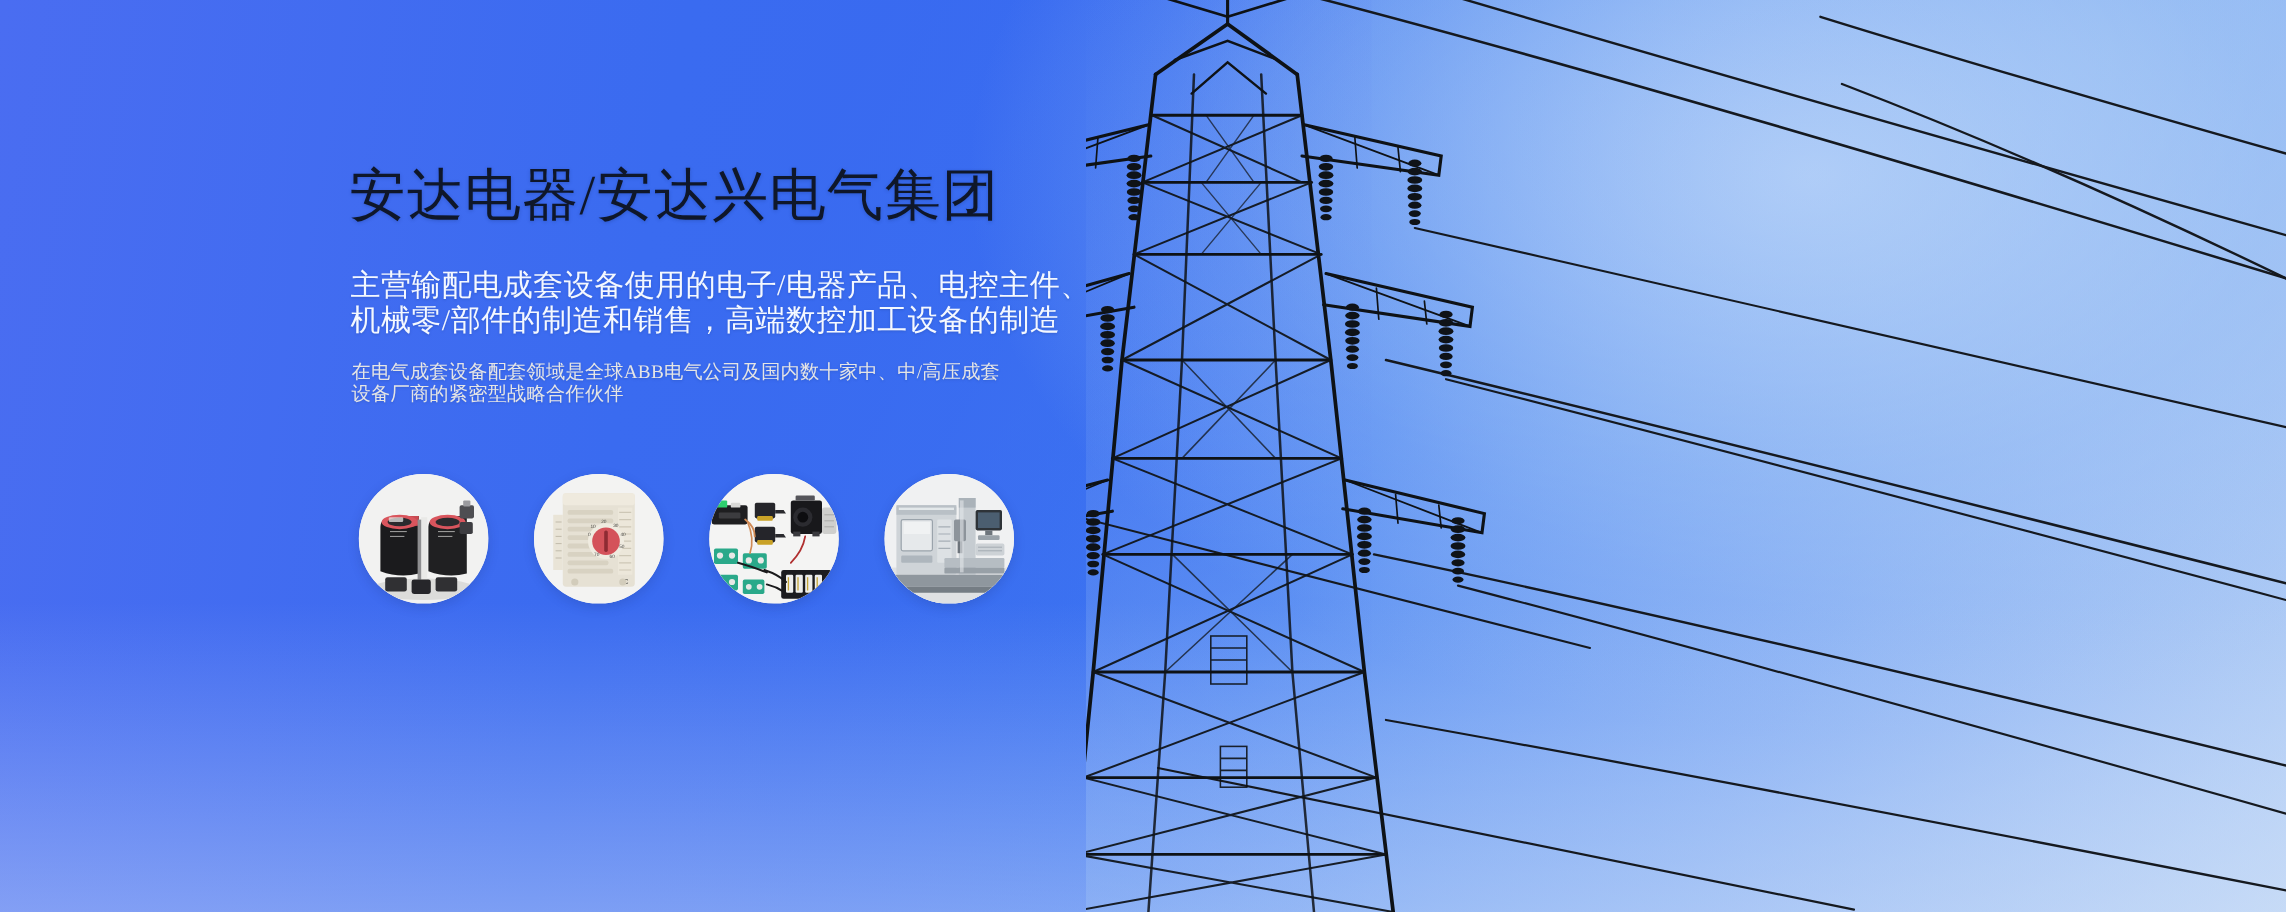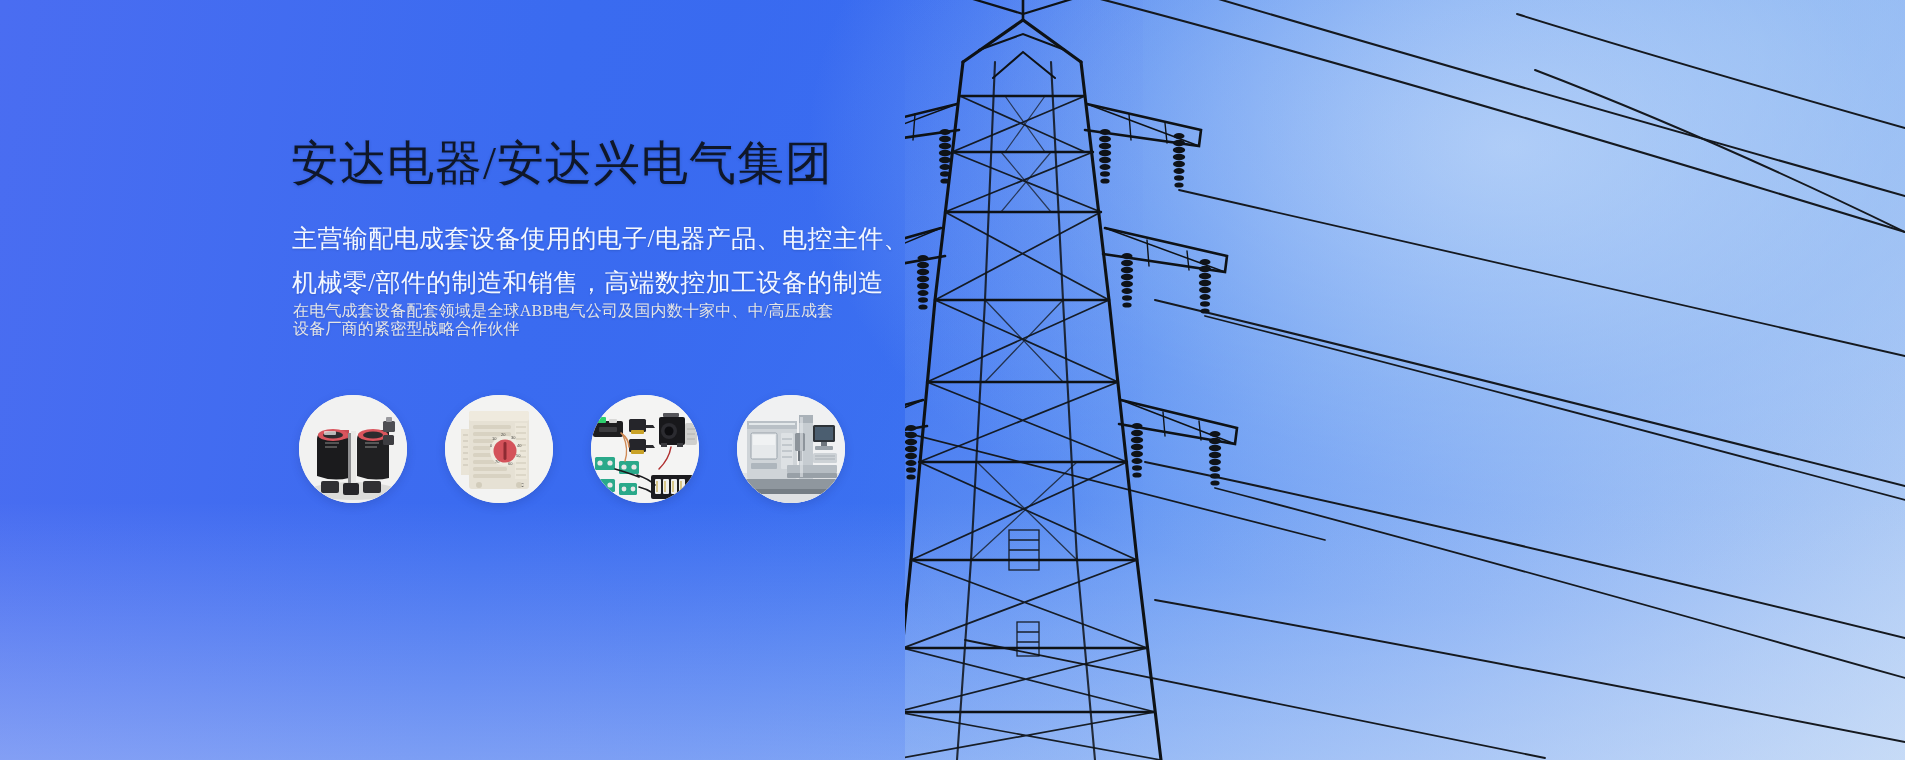--- a/index.html
+++ b/index.html
@@ -59,21 +59,21 @@
     white-space:nowrap;
   }
   .sub {
     position:absolute; left:1px;
     font-size:25px; line-height:42px;
     color:#f4f8ff; letter-spacing:.4px;
     white-space:nowrap;
     text-shadow:0 1px 2px rgba(25,55,130,.28);
   }
   .sub.l1 { top:218px; }
-  .sub.l2 { top:262px; }
+  .sub.l2 { top:247px; }
 
   .para {
     position:absolute; left:2px;
     font-size:16px; line-height:25px;
     color:#e5e5e5; letter-spacing:.2px;
     white-space:nowrap;
     text-shadow:0 1px 2px rgba(25,55,130,.25);
   }
   .para.p1 { top:298px; }
   .para.p2 { top:316px; }

